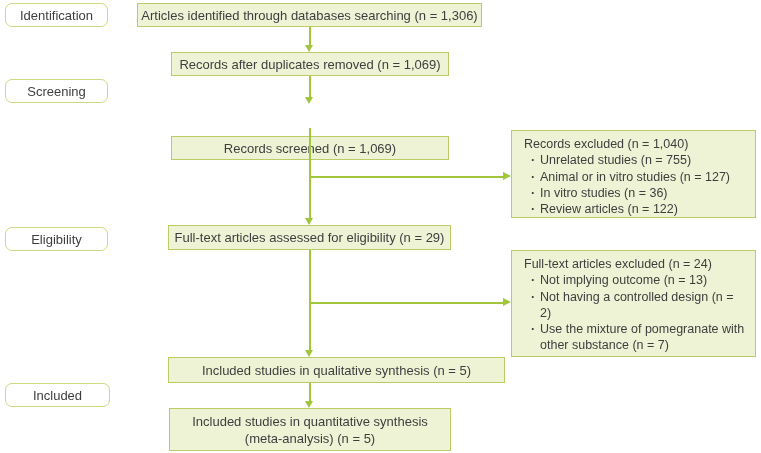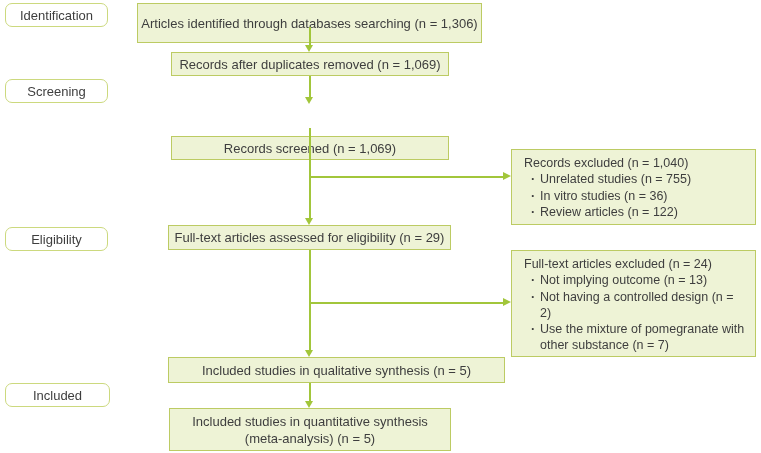--- a/index.html
+++ b/index.html
@@ -100,41 +100,42 @@
 </head>
 <body>
 
 <div class="diagram">
 
   <div class="stage-label" style="top:3px;">Identification</div>
   <div class="stage-label" style="top:79px;">Screening</div>
   <div class="stage-label" style="top:227px;">Eligibility</div>
   <div class="stage-label" style="top:383px;width:105px;">Included</div>
 
-  <div class="box" style="left:137px;top:3px;width:345px;height:40px;">Articles identified through databases searching (n = 1,306)</div>
+  <div class="box" style="left:137px;top:3px;width:345px;height:24px;">Articles identified through databases searching (n = 1,306)</div>
 
   <div class="box" style="left:171px;top:52px;width:278px;height:24px;">Records after duplicates removed (n = 1,069)</div>
 
   <div class="box" style="left:171px;top:104px;width:278px;height:24px;margin-top:32px;">Records screened (n = 1,069)</div>
 
   <div class="box" style="left:168px;top:225px;width:283px;height:25px;">Full-text articles assessed for eligibility (n = 29)</div>
 
   <div class="box" style="left:168px;top:357px;width:337px;height:26px;">Included studies in qualitative synthesis (n = 5)</div>
 
   <div class="box multiline" style="left:169px;top:408px;width:282px;height:43px;">
     <div>Included studies in quantitative synthesis</div>
     <div>(meta-analysis) (n = 5)</div>
   </div>
 
-  <div class="box excl" style="left:511px;top:130px;width:245px;height:76px;margin-top:19px;">
+  <div class="box excl" style="left:511px;top:130px;width:245px;height:88px;">
     <div class="excl-title">Records excluded (n = 1,040)</div>
     <div>
 
         <div class="excl-item">Unrelated studies (n = 755)</div>
 
+        <div class="excl-item">Animal or in vitro studies (n = 127)</div>
 
         <div class="excl-item">In vitro studies (n = 36)</div>
 
         <div class="excl-item">Review articles (n = 122)</div>
       </div>
   </div>
 
   <div class="box excl" style="left:511px;top:250px;width:245px;height:107px;">
     <div class="excl-title">Full-text articles excluded (n = 24)</div>
     <div>

